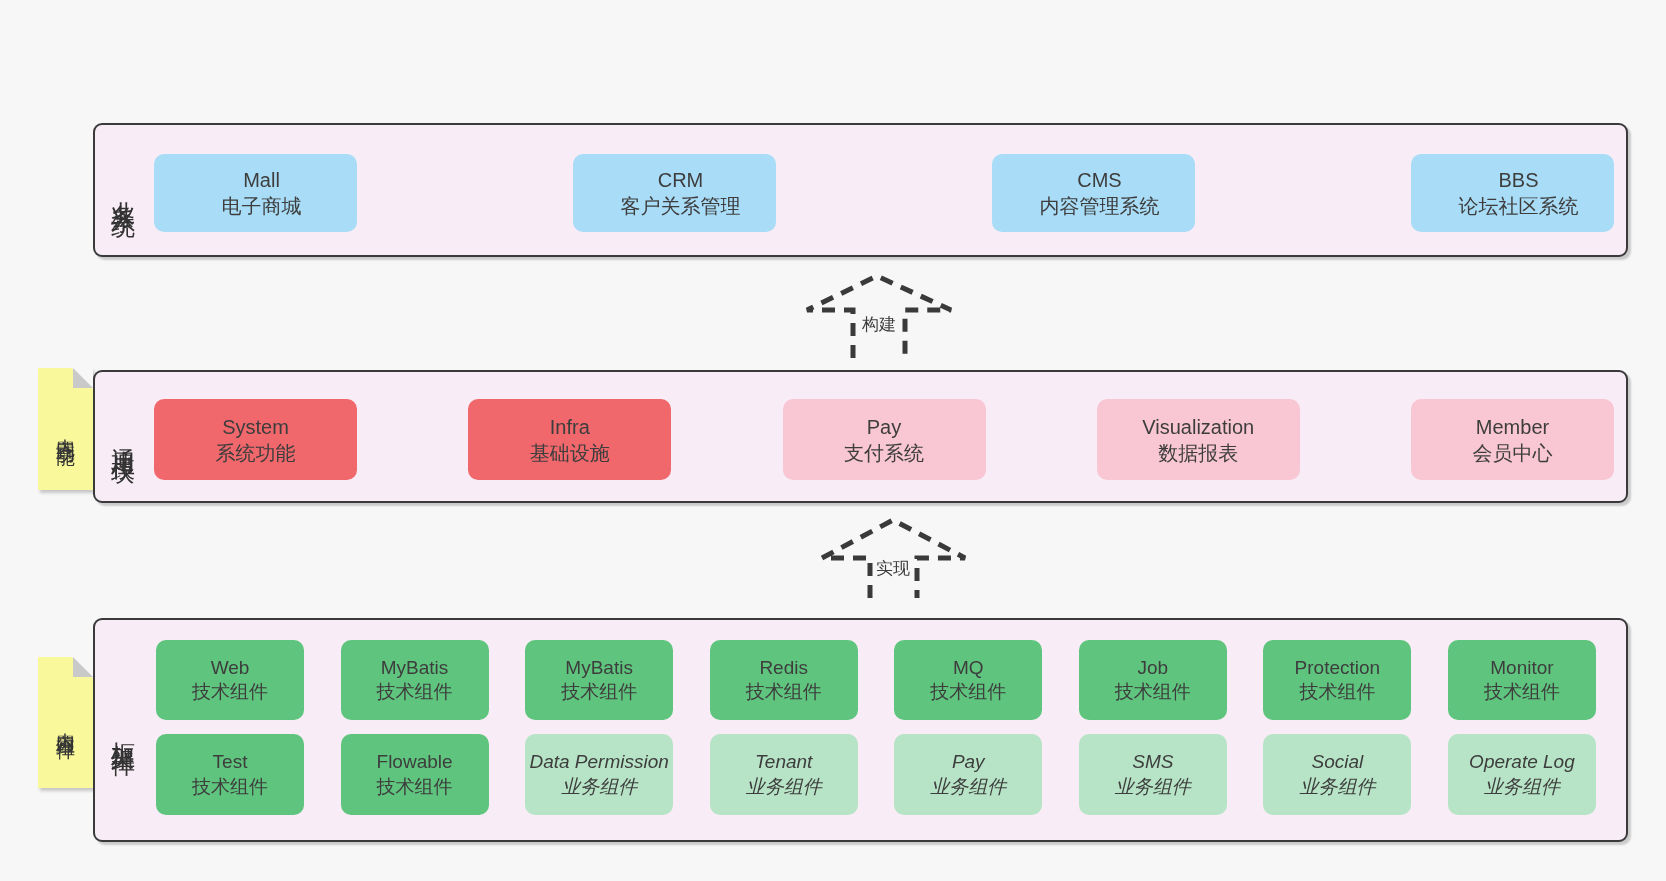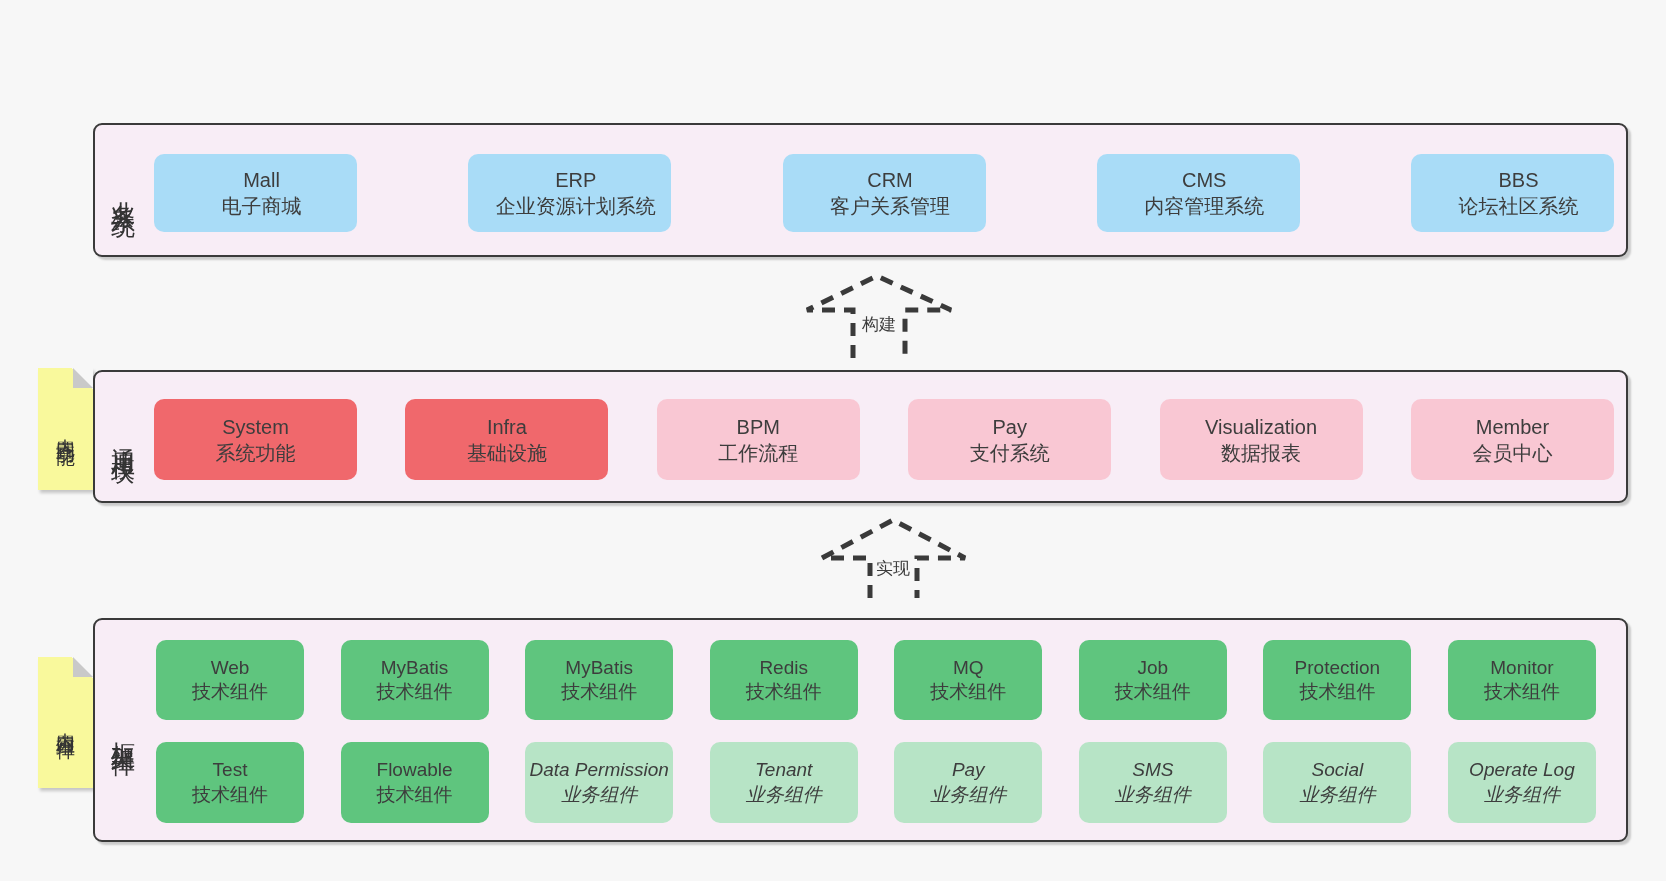--- a/index.html
+++ b/index.html
@@ -38,21 +38,21 @@
 
   .row6{
     position:absolute;left:59px;width:1460px;
     display:flex;justify-content:space-between;
   }
   .band-business .row6{top:29px;height:78px;}
   .band-modules .row6{top:27px;height:81px;}
 
   .rows8{
     position:absolute;left:61px;top:20px;width:1440px;
-    display:flex;flex-direction:column;gap:22px;
+    display:flex;flex-direction:column;gap:14px;
   }
   .row8{display:flex;justify-content:space-between;height:80px;}
   .row8:last-child{height:81px;}
 
   .box{
     border-radius:10px;
     display:flex;flex-direction:column;align-items:center;justify-content:center;
     text-align:center;color:var(--box_text);
     font-size:20px;line-height:1.3;
   }
@@ -101,24 +101,20 @@
 <div class="canvas">
 
   <div class="band band-business">
     <div class="vlabel">业务系统</div>
     <div class="row6">
       <div class="box blue">
         <div>Mall</div>
         <div>电子商城</div>
       </div>
       <div class="box blue">
-        <div>ERP</div>
-        <div>企业资源计划系统</div>
-      </div>
-      <div class="box blue">
         <div>CRM</div>
         <div>客户关系管理</div>
       </div>
       <div class="box blue">
         <div>CMS</div>
         <div>内容管理系统</div>
       </div>
       <div class="box blue">
         <div>BBS</div>
         <div>论坛社区系统</div>
@@ -143,24 +139,20 @@
     <div class="row6">
       <div class="box red">
         <div>System</div>
         <div>系统功能</div>
       </div>
       <div class="box red">
         <div>Infra</div>
         <div>基础设施</div>
       </div>
       <div class="box pink">
-        <div>BPM</div>
-        <div>工作流程</div>
-      </div>
-      <div class="box pink">
         <div>Pay</div>
         <div>支付系统</div>
       </div>
       <div class="box pink">
         <div>Visualization</div>
         <div>数据报表</div>
       </div>
       <div class="box pink">
         <div>Member</div>
         <div>会员中心</div>

